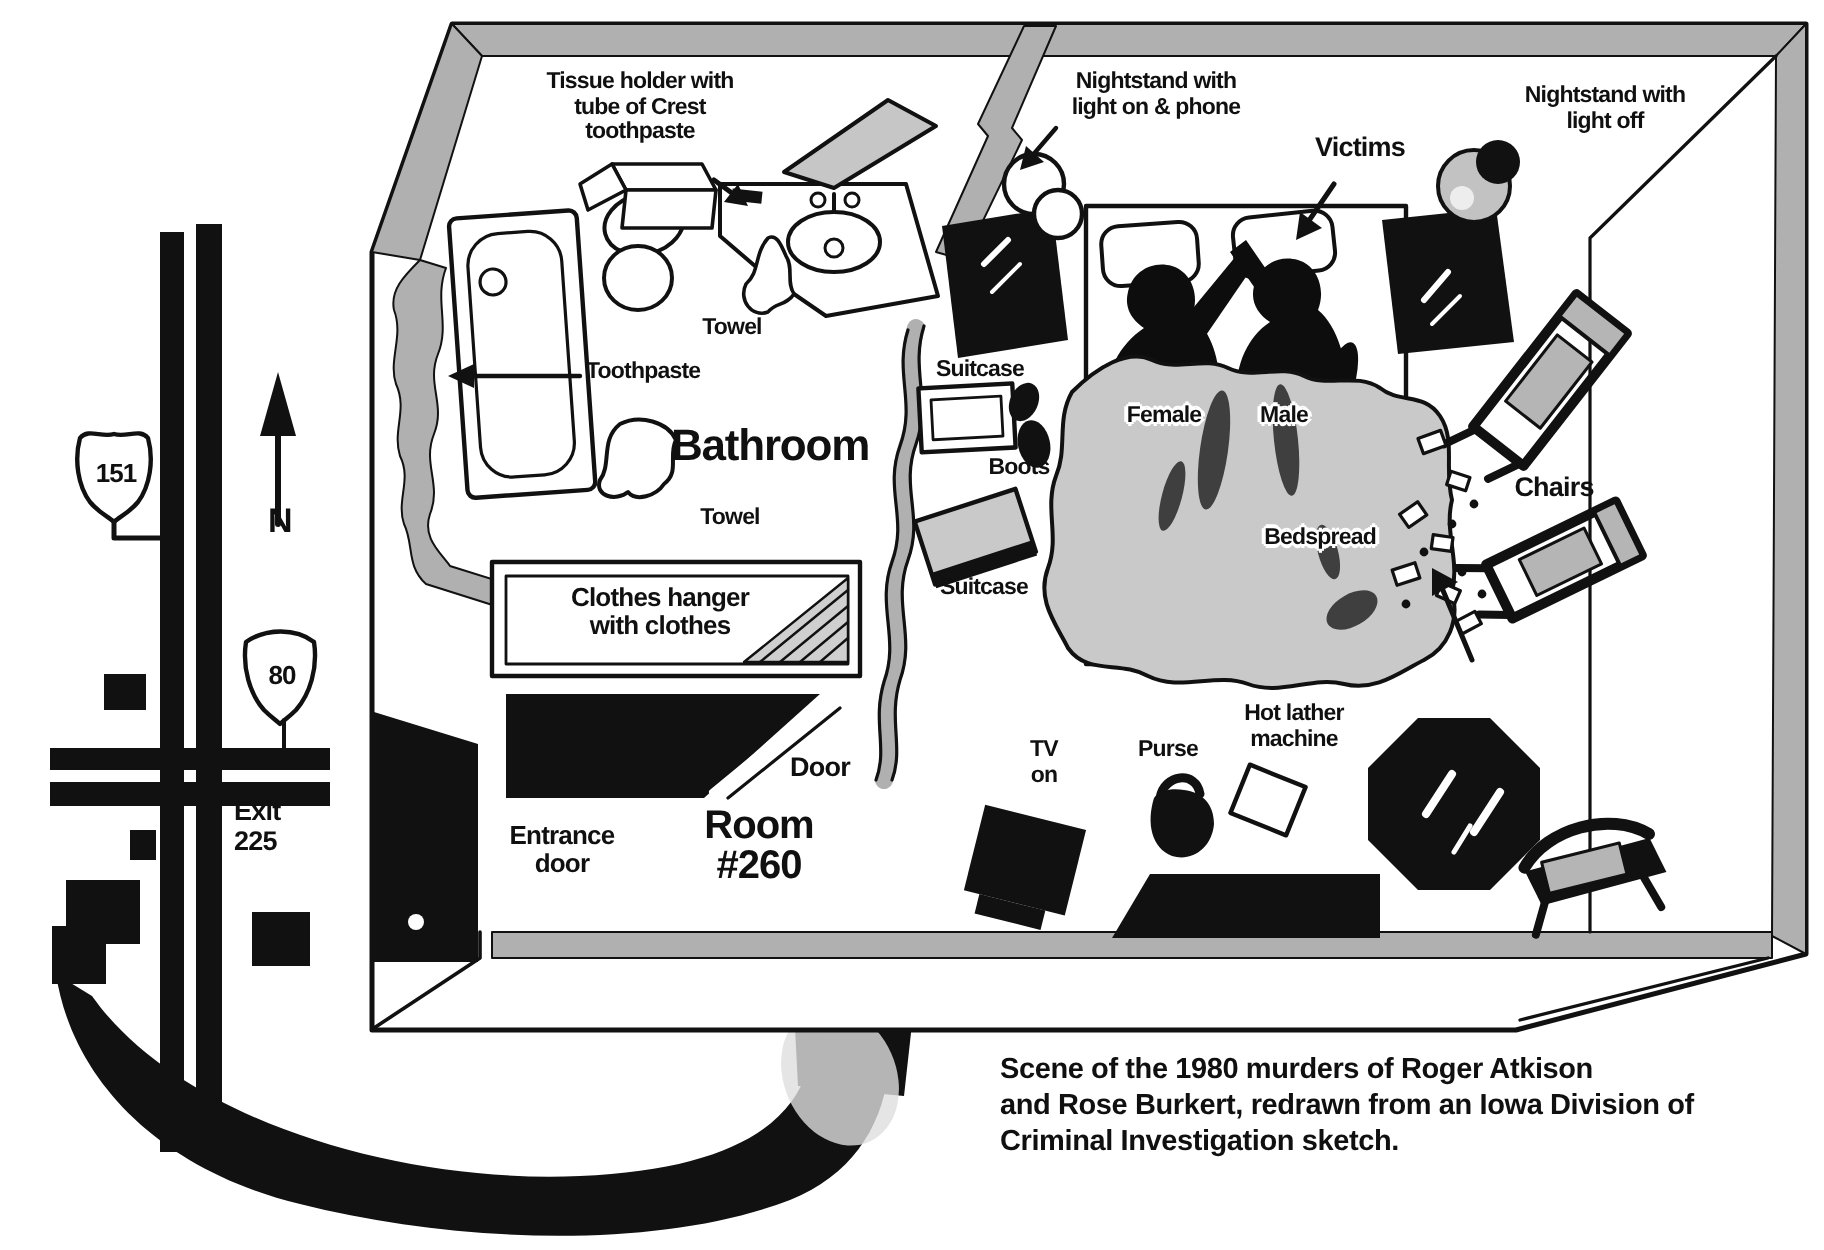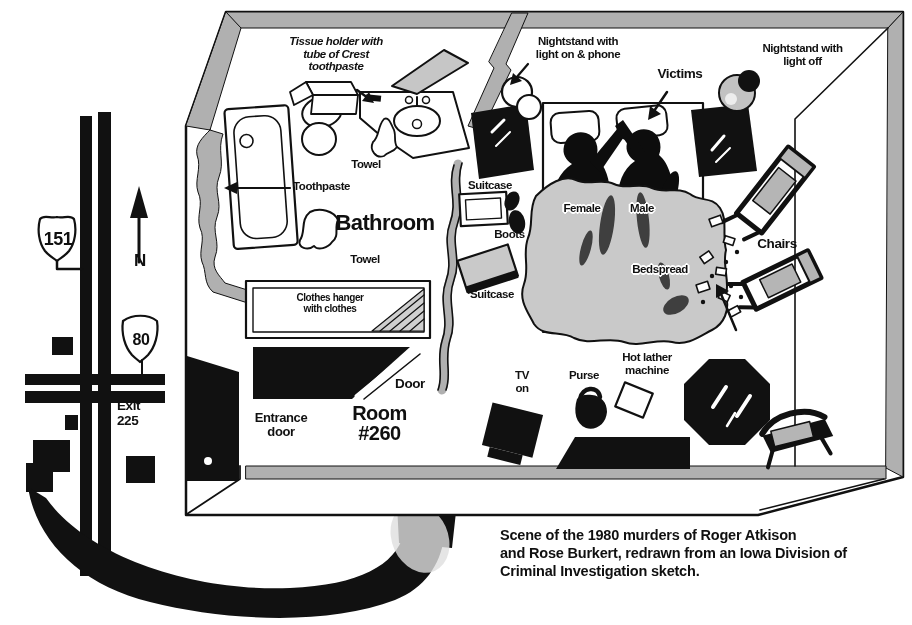--- a/index.html
+++ b/index.html
@@ -9,21 +9,21 @@
   .lbl{position:absolute;z-index:2;font-weight:700;font-size:11.5px;line-height:1.1;
        letter-spacing:-0.4px;text-align:center;white-space:pre-line;color:#101010;}
   .lbl.left{text-align:left;}
   .lbl.big{font-size:22px;letter-spacing:-0.6px;}
   .lbl.room{font-size:20px;line-height:1.02;letter-spacing:-0.5px;}
   .lbl.mid{font-size:13.5px;}
   .lbl.halo{text-shadow:-1px -1px 0 #fff,1px -1px 0 #fff,-1px 1px 0 #fff,1px 1px 0 #fff,
             0 2px 0 #fff,0 -2px 0 #fff,2px 0 0 #fff,-2px 0 0 #fff;}
   .lbl.caption{font-size:14.5px;line-height:1.24;letter-spacing:-0.2px;}
   .lbl.credit{font-weight:400;font-size:15.5px;letter-spacing:0;}
-  .lbl.shield{font-size:18px;letter-spacing:-0.5px;}
+  .lbl.shield{font-size:13px;letter-spacing:-0.5px;}
 </style>
 </head>
 <body>
 
 <div id="stage">
 
 <svg id="scene" width="912" height="625" viewBox="0 0 912 625" stroke-linejoin="round" stroke-linecap="round">
 
   <g fill="#111" stroke="none">
     <rect x="80" y="116" width="12" height="460"></rect>
@@ -239,25 +239,25 @@
     <polygon points="648,120 650,106 661,114" stroke="none"></polygon>
     <line x1="528" y1="64" x2="516" y2="78" stroke-width="2.2"></line>
     <polygon points="510,85 513,73 522,81" stroke="none"></polygon>
     <line x1="736" y1="330" x2="721" y2="294" stroke-width="2.5"></line>
     <polygon points="716,284 716,298 729,291" stroke="none"></polygon>
   </g>
 </svg>
 
 <div class="lbl shield" style="left:40px;top:230px;width:36px;">151</div>
 <div class="lbl" style="left:128px;top:252px;width:24px;font-size:17px;">N</div>
-<div class="lbl shield" style="left:124px;top:331px;width:34px;font-size:16px;">80</div>
+<div class="lbl shield" style="left:124px;top:331px;width:34px;font-size:13px;">80</div>
 <div class="lbl mid left" style="left:117px;top:399px;width:50px;">Exit
 225</div>
 
-<div class="lbl" style="left:266px;top:35px;width:140px;font-style:italic;">Tissue holder with
+<div class="lbl" style="left:250px;top:35px;width:140px;">Tissue holder with
 tube of Crest
 toothpaste</div>
 <div class="lbl" style="left:508px;top:35px;width:140px;">Nightstand with
 light on &amp; phone</div>
 <div class="lbl mid" style="left:640px;top:67px;width:80px;">Victims</div>
 <div class="lbl" style="left:730px;top:42px;width:145px;">Nightstand with
 light off</div>
 
 <div class="lbl" style="left:336px;top:158px;width:60px;">Towel</div>
 <div class="lbl left" style="left:293px;top:180px;width:85px;">Toothpaste</div>
@@ -265,21 +265,21 @@
 <div class="lbl" style="left:333px;top:253px;width:64px;">Towel</div>
 
 <div class="lbl" style="left:456px;top:179px;width:68px;">Suitcase</div>
 <div class="lbl halo" style="left:551px;top:202px;width:62px;">Female</div>
 <div class="lbl halo" style="left:617px;top:202px;width:50px;">Male</div>
 <div class="lbl halo" style="left:608px;top:263px;width:80px;text-align:right;">Bedspread</div>
 <div class="lbl" style="left:482px;top:228px;width:55px;">Boots</div>
 <div class="lbl" style="left:458px;top:288px;width:68px;">Suitcase</div>
 <div class="lbl mid" style="left:746px;top:237px;width:62px;">Chairs</div>
 
-<div class="lbl mid" style="left:252px;top:292px;width:156px;font-size:10px;">Clothes hanger
+<div class="lbl mid" style="left:252px;top:292px;width:156px;font-size:13px;">Clothes hanger
 with clothes</div>
 <div class="lbl mid" style="left:385px;top:377px;width:50px;">Door</div>
 <div class="lbl" style="left:248px;top:411px;width:66px;font-size:13px;">Entrance
 door</div>
 <div class="lbl room" style="left:317px;top:403px;width:125px;">Room
 #260</div>
 
 <div class="lbl" style="left:607px;top:351px;width:80px;">Hot lather
 machine</div>
 <div class="lbl" style="left:558px;top:369px;width:52px;">Purse</div>

